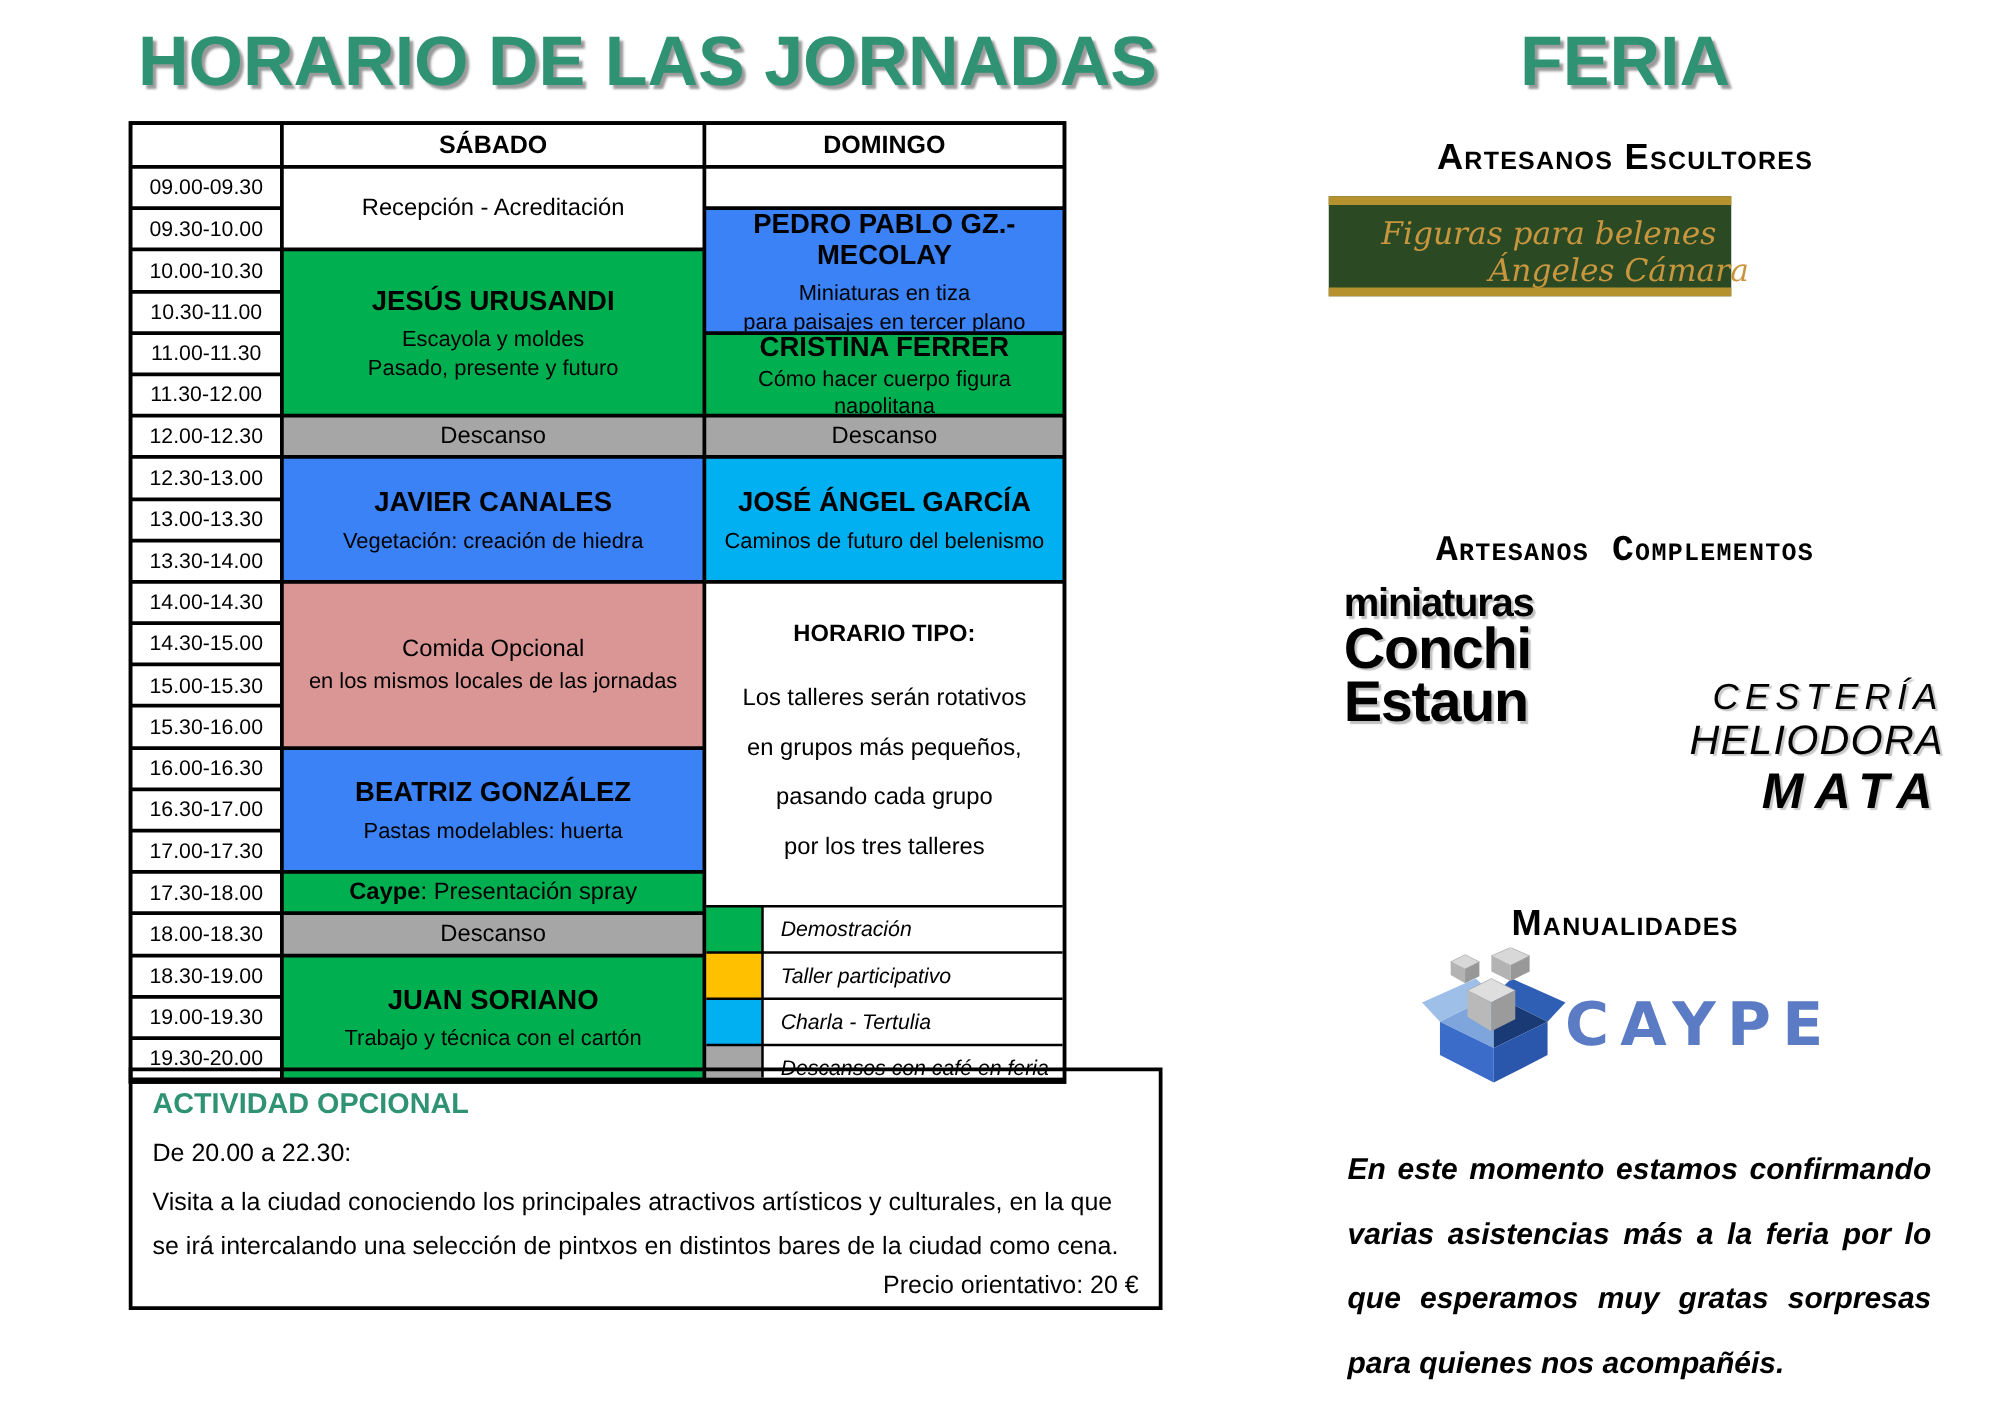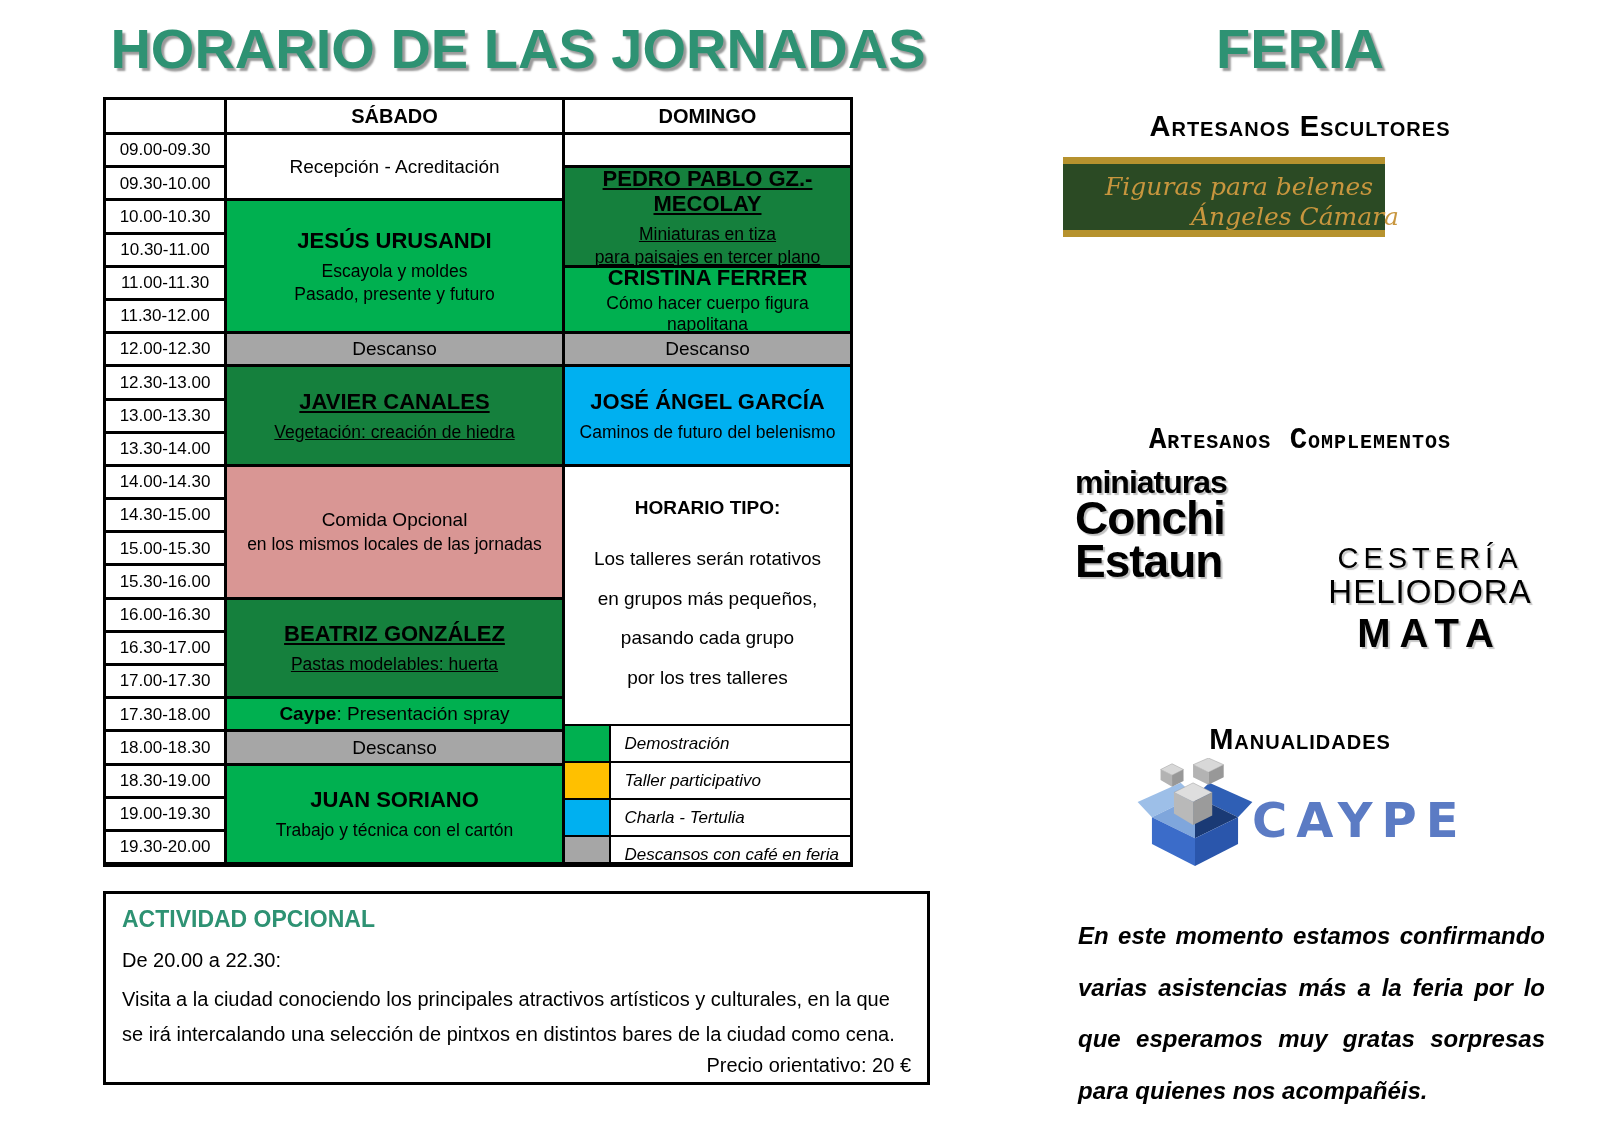--- a/index.html
+++ b/index.html
@@ -19,41 +19,41 @@
          gap:3px;background:#000;border:3px solid #000;box-sizing:border-box;}
   .cell{background:#fff;display:flex;flex-direction:column;align-items:center;justify-content:center;
         text-align:center;line-height:1.15;overflow:hidden;}
   .hdr{font-weight:bold;font-size:20px;}
   .tcell{font-size:17px;}
   .ev-title{font-weight:bold;font-size:22px;}
   .ev-line{font-size:17.5px;margin-top:3px;}
   .ev-gap{margin-top:8px;}
   .plain{font-size:19px;}
   .bg-green{background:#00B050;}
-  .bg-yellow{background:#15803d;text-decoration:underline;}
+  .bg-yellow{background:#3b82f6;}
   .bg-blue{background:#00B0F0;}
   .bg-pink{background:#D99694;}
   .bg-gray{background:#A6A6A6;}
 
   
   .info-cell{justify-content:flex-start;padding-top:30px;box-sizing:border-box;}
   .info-title{font-weight:bold;font-size:19px;margin-bottom:20px;}
   .info-line{font-size:19px;margin:9px 0;}
 
   
   .legend{margin-top:26px;width:322px;border:2px solid #000;background:#000;
           display:grid;grid-template-columns:62px 1fr;grid-auto-rows:35px;gap:2px;}
   .lg-swatch{display:block;}
   .lg-label{background:#fff;display:flex;align-items:center;padding-left:14px;
             font-style:italic;font-size:17px;}
   .c-green{background:#00B050;} .c-yellow{background:#FFC000;}
   .c-blue{background:#00B0F0;}  .c-gray{background:#A6A6A6;}
 
   
-  .opt-box{position:absolute;left:103px;top:891px;width:827px;height:194px;
+  .opt-box{position:absolute;left:103px;top:854px;width:827px;height:194px;
            border:3px solid #000;box-sizing:border-box;padding:12px 16px;}
   .opt-title{color:#2E9273;font-weight:bold;font-size:23px;}
   .opt-time{font-size:20px;margin-top:16px;}
   .opt-desc{font-size:20px;margin-top:10px;line-height:1.75;}
   .opt-price{font-size:20px;text-align:right;margin-top:2px;}
 
   
   .sc-head{position:absolute;left:1000px;width:600px;text-align:center;
            font-weight:bold;font-size:29px;font-variant:small-caps;letter-spacing:1px;}
   .banner{position:absolute;left:1063px;top:157px;width:322px;height:80px;
@@ -70,22 +70,22 @@
   .as1{font-size:33px;letter-spacing:3px;}
   .as2{font-size:46px;}
   .as3{font-size:48px;}
 
   .conchi{position:absolute;left:1075px;top:468px;font-weight:900;line-height:0.92;
           text-shadow:2px 2px 1px #c0c0c0;letter-spacing:-1px;}
   .cn1{font-size:32px;}
   .cn2{font-size:46px;}
   .cn3{font-size:46px;}
 
-  .cesteria{position:absolute;left:1305px;top:542px;width:250px;text-align:center;
-            line-height:1.12;text-shadow:2px 2px 1px #c7c7c7;white-space:nowrap;}
+  .cesteria{position:absolute;left:1305px;top:542px;width:250px;text-align:right;
+            line-height:1.12;text-shadow:2px 2px 1px #c7c7c7;white-space:nowrap;font-style:italic;}
   .cs1{font-size:29px;letter-spacing:5px;}
   .cs2{font-size:33px;letter-spacing:1px;}
   .cs3{font-size:40px;font-weight:bold;letter-spacing:9px;}
 
   .caype-logo{position:absolute;left:1135px;top:758px;width:120px;height:110px;}
   .caype-word{position:absolute;left:1252px;top:792px;font-size:48px;font-weight:bold;
               letter-spacing:9px;color:#5B7BC4;font-family:"DejaVu Sans", sans-serif;}
 
   .feria-note{position:absolute;left:1078px;top:910px;width:467px;
               font-style:italic;font-weight:bold;font-size:24px;line-height:2.15;

